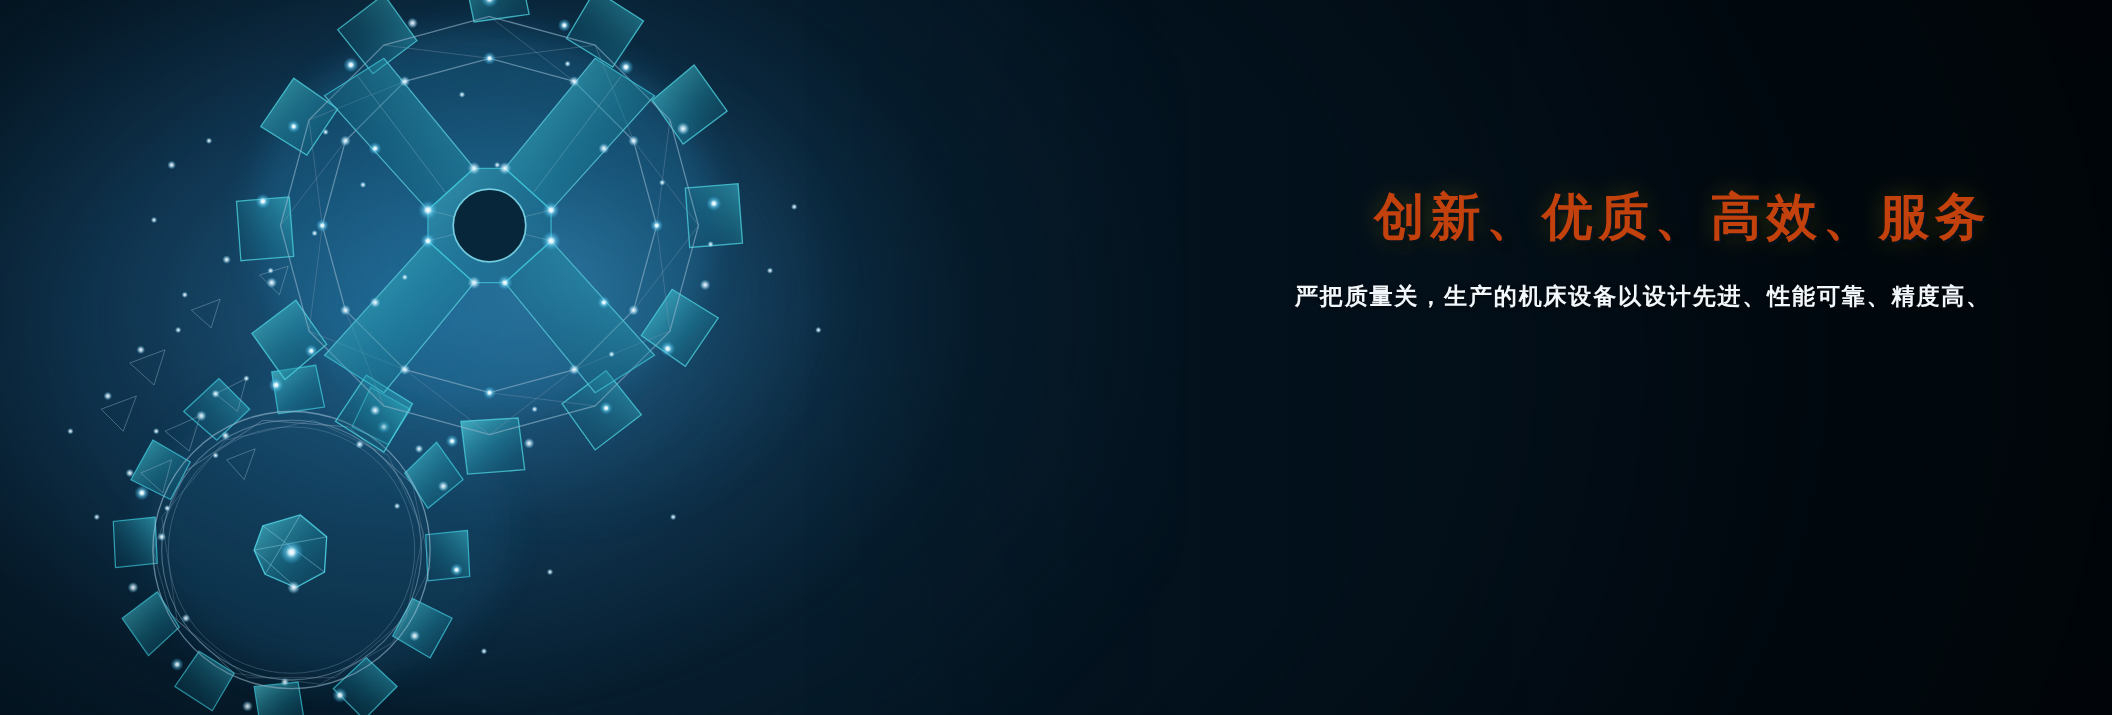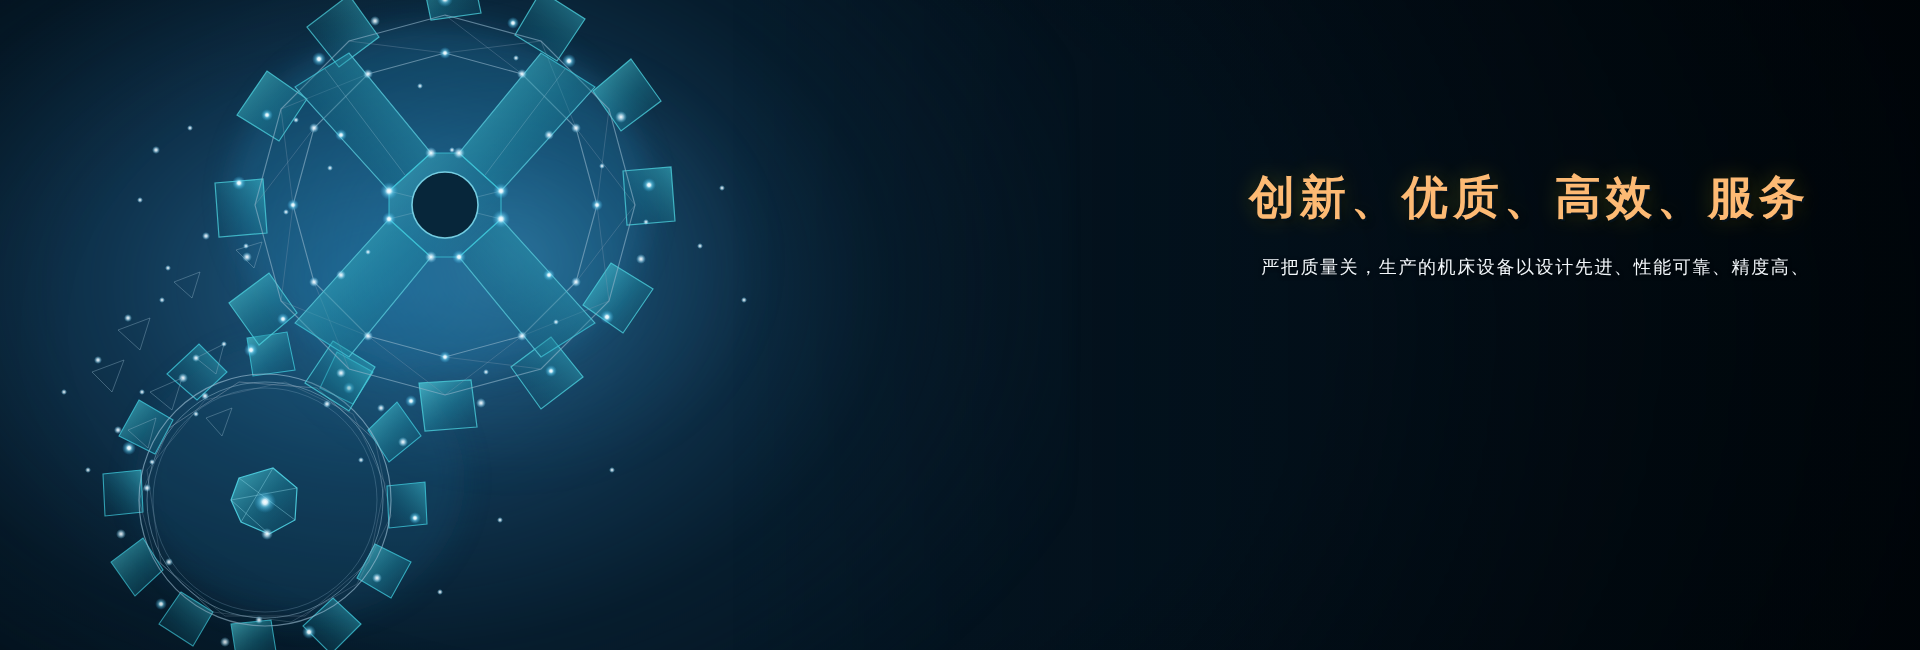--- a/index.html
+++ b/index.html
@@ -77,36 +77,36 @@
     position: absolute;
     right: 110px;
     top: 170px;
     width: 760px;
     text-align: right;
   }
   .headline {
     font-size: 46px;
     font-weight: 700;
     letter-spacing: 5px;
-    color: #fdba74;
+    color: #c2410c;
     line-height: 1.18;
     margin: 0 0 26px 0;
     text-shadow:
       2px 2px 0 rgba(6,20,32,0.75),
       3px 3px 6px rgba(0,0,0,0.55),
       0 0 22px rgba(250,235,20,0.22);
     white-space: nowrap;
   }
   .subtitle {
     margin: 0;
     color: #f2f7fb;
-    font-size: 18px;
+    font-size: 21px;
     line-height: 1.95;
     letter-spacing: 1.6px;
-    font-weight: 400;
+    font-weight: 700;
     text-shadow: 0 1px 4px rgba(0,0,0,0.75);
   }
   .subtitle .line { display: block; white-space: nowrap; }
 </style>
 </head>
 <body>
 
 <div id="banner">
 
   <div class="bg-base"></div>

